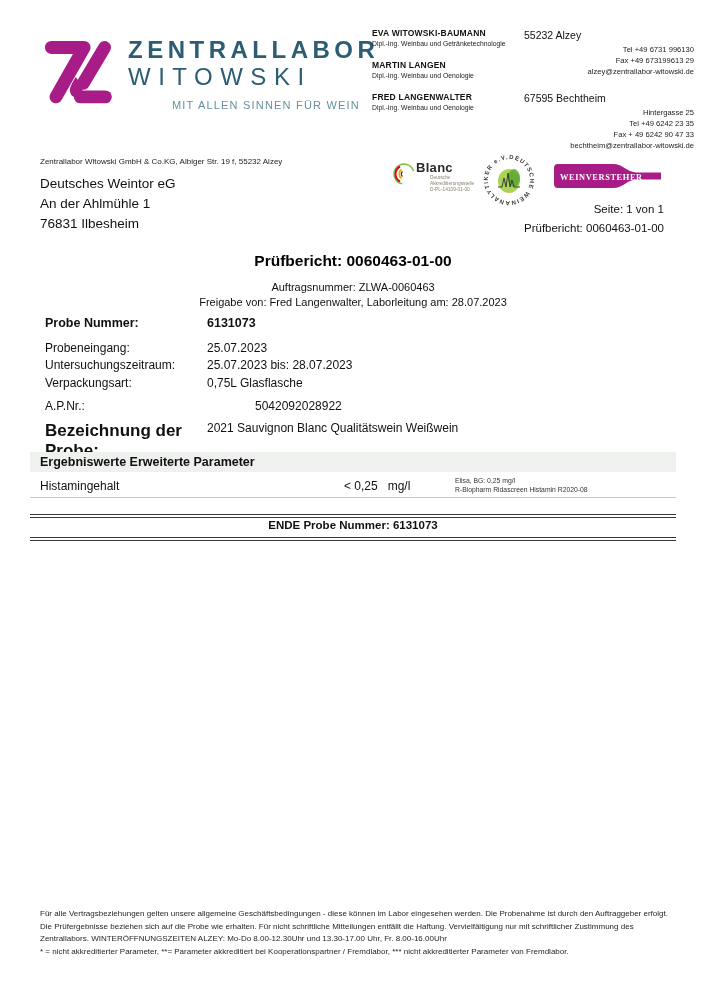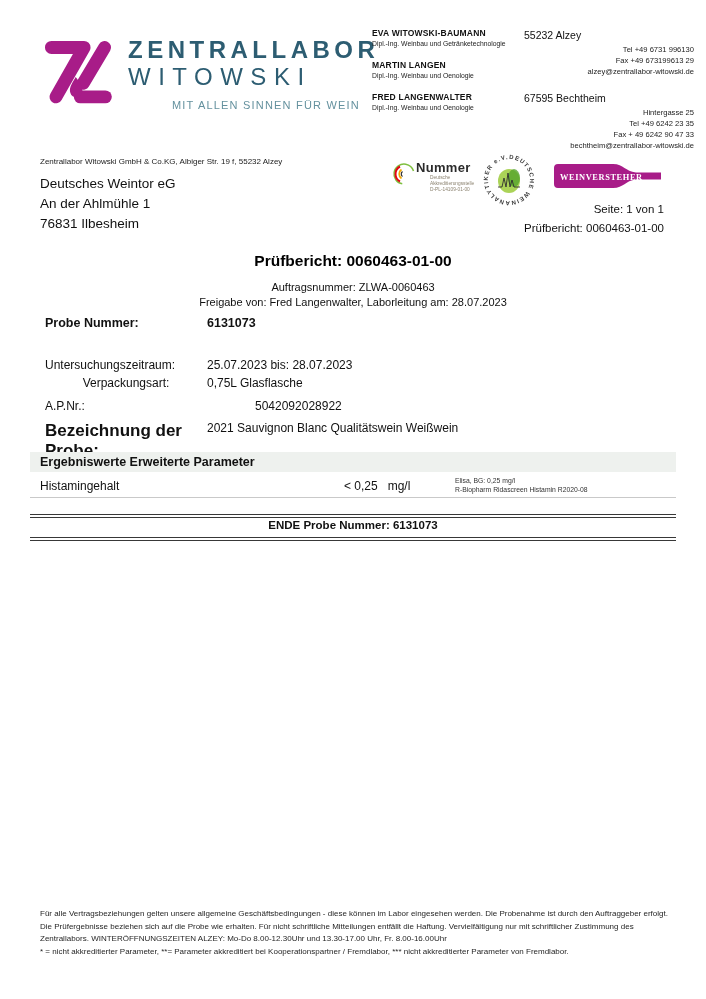--- a/index.html
+++ b/index.html
@@ -38,21 +38,21 @@
   .page-info{position:absolute;right:42px;top:200px;text-align:right;font-size:11.5px;line-height:19px;color:#111;}
 
   
   .report-title{position:absolute;left:0;top:252px;width:100%;text-align:center;font-size:15.5px;font-weight:700;color:#000;}
   .report-sub{position:absolute;left:0;top:280px;width:100%;text-align:center;font-size:11px;line-height:14.5px;color:#111;}
 
   
   .sample-row{position:absolute;left:45px;display:flex;font-size:12px;color:#111;}
   .sample-row .lbl{width:162px;flex:0 0 162px;}
   .sample-row.bold{font-weight:700;font-size:12.5px;}
-  .r1{top:316px;} .r2{top:341px;} .r3{top:358px;} .r4{top:376px;text-align:center;} .r5{top:399px;gap:48px;} .r6{top:421px;}
+  .r1{top:316px;} .r2{top:341px;} .r3{top:358px;} .r4{top:376px;} .r5{top:399px;gap:48px;} .r6{top:421px;}
   .r6 .lbl{font-weight:700;font-size:17px;}
 
   
   .section-bar{position:absolute;left:30px;right:30px;top:452px;height:20px;background:#eef1ee;}
   .section-title{font-size:12.5px;font-weight:700;color:#111;line-height:20px;padding-left:10px;}
   .result-param{position:absolute;left:40px;top:479px;font-size:12px;color:#111;}
   .result-value{position:absolute;left:344px;top:479px;font-size:12px;color:#111;}
   .result-unit{margin-left:10px;}
   .result-method{position:absolute;left:455px;top:476px;font-size:6.8px;line-height:9px;color:#333;}
   .rule-thin{position:absolute;left:30px;right:30px;top:497px;border-top:1px solid #c9c9c9;}
@@ -123,21 +123,21 @@
   </div>
 
   <div class="badge-dakks">
     <svg class="dakks-arcs" viewBox="0 0 24 24" aria-hidden="true">
       <circle cx="12" cy="12" r="10" fill="none" stroke="#7fbf3f" stroke-width="1.5" stroke-dasharray="42 21" transform="rotate(100 12 12)"></circle>
       <path d="M8 4.5 A8.5 8.5 0 0 0 8 19.5" stroke="#e30613" stroke-width="2" fill="none"></path>
       <path d="M9.5 7.5 A5.5 5.5 0 0 0 9.5 16.5" stroke="#f4a900" stroke-width="1.7" fill="none"></path>
       <path d="M10.5 9.5 A3.2 3.2 0 0 0 10.5 14.5" stroke="#333" stroke-width="1.2" fill="none"></path>
     </svg>
     <div>
-      <div class="dakks-word">Nummer</div>
+      <div class="dakks-word">Blanc</div>
       <div class="dakks-sub">
         <div>Deutsche</div>
         <div>Akkreditierungsstelle</div>
         <div>D-PL-14109-01-00</div>
       </div>
     </div>
   </div>
 
   <svg class="badge-stamp" viewBox="0 0 58 58" aria-hidden="true">
     <defs>
@@ -164,20 +164,24 @@
   <div class="report-title">Prüfbericht: 0060463-01-00</div>
   <div class="report-sub">
     <div>Auftragsnummer: ZLWA-0060463</div>
     <div>Freigabe von: Fred Langenwalter, Laborleitung am: 28.07.2023</div>
   </div>
 
   <div class="sample-row bold r1">
     <span class="lbl">Probe Nummer:</span>
     <span>6131073</span>
   </div>
+  <div class="sample-row r2">
+    <span class="lbl">Probeneingang:</span>
+    <span>25.07.2023</span>
+  </div>
   <div class="sample-row r3">
     <span class="lbl">Untersuchungszeitraum:</span>
     <span>25.07.2023 bis: 28.07.2023</span>
   </div>
   <div class="sample-row r4">
     <span class="lbl">Verpackungsart:</span>
     <span>0,75L Glasflasche</span>
   </div>
   <div class="sample-row r5">
     <span class="lbl">A.P.Nr.:</span>

